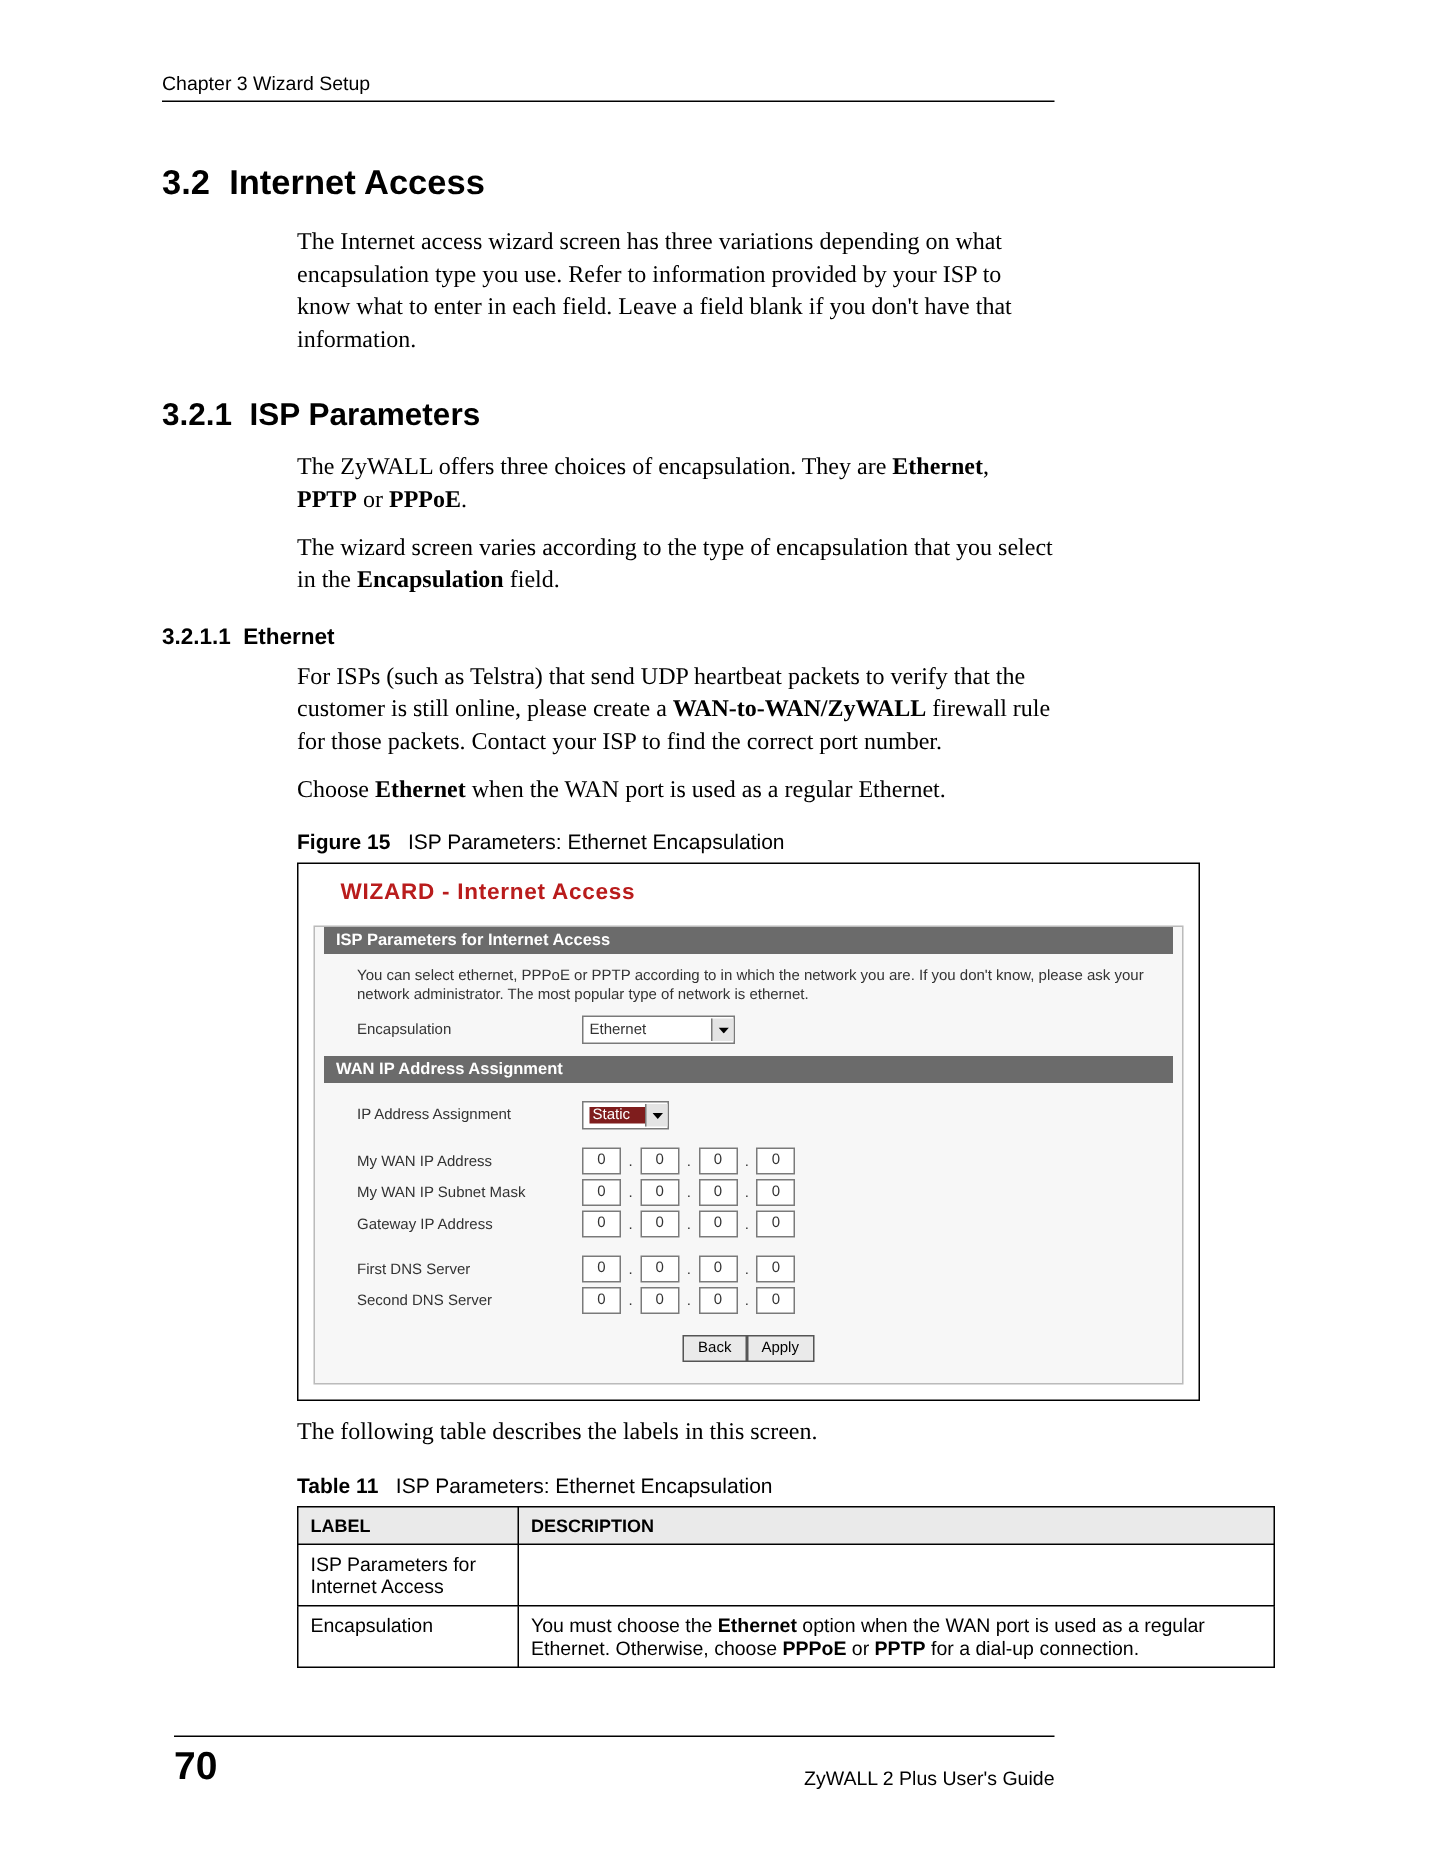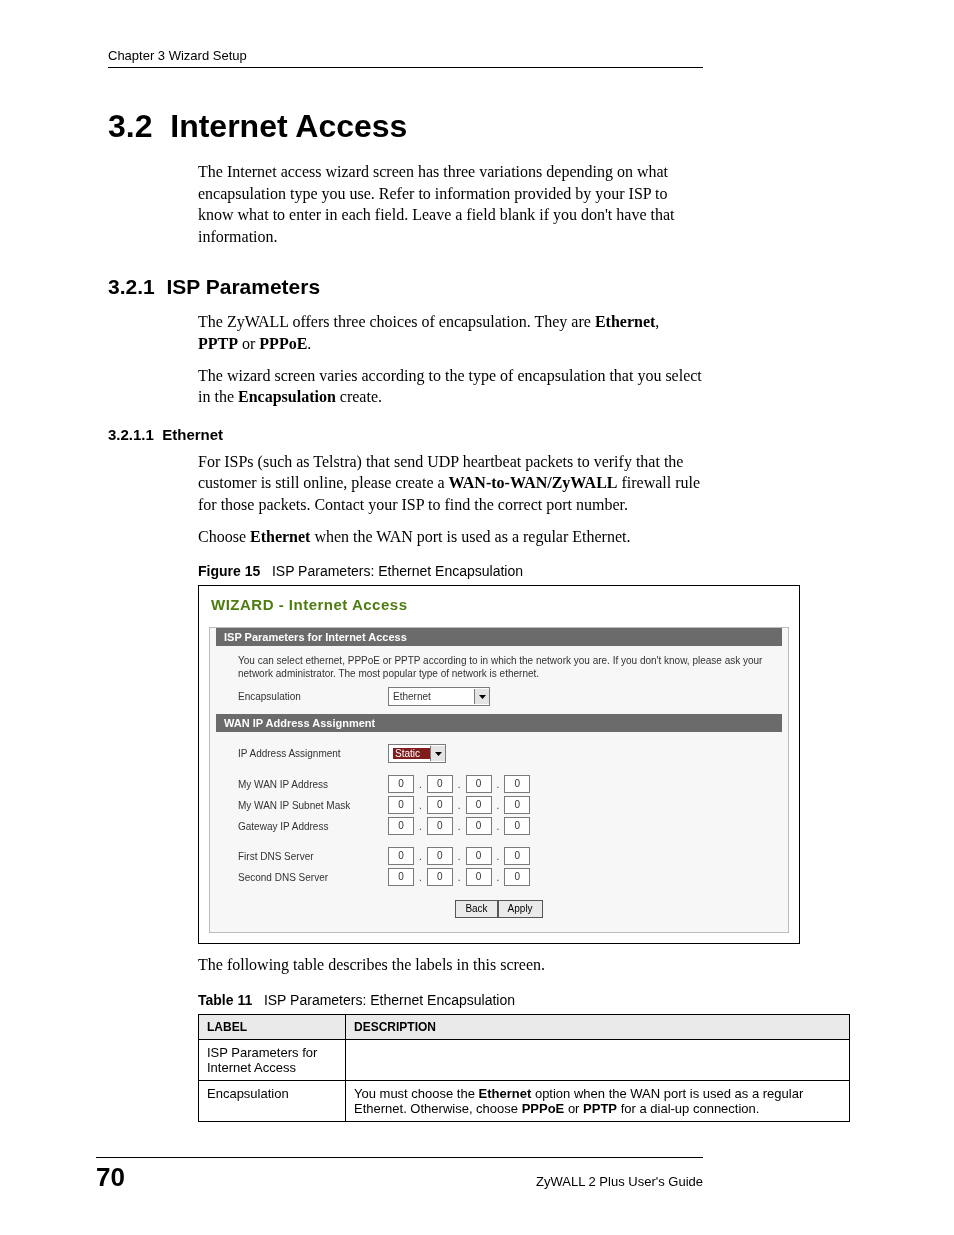--- a/index.html
+++ b/index.html
@@ -21,21 +21,21 @@
     font-family: Arial, Helvetica, sans-serif;
     font-size: 13px;
     color: #000;
     border-bottom: 1px solid #000;
     padding-bottom: 4px;
     margin-bottom: 40px;
   }
   h1.section-heading {
     font-family: Arial, Helvetica, sans-serif;
     font-weight: bold;
-    font-size: 32px;
+    font-size: 23px;
     margin: 0 0 16px 0;
   }
   h2.subsection-heading {
     font-family: Arial, Helvetica, sans-serif;
     font-weight: bold;
     font-size: 21px;
     margin: 28px 0 12px 0;
   }
   h3.subsubsection-heading {
     font-family: Arial, Helvetica, sans-serif;
@@ -63,23 +63,24 @@
     background: #fff;
     padding: 8px 10px 10px 10px;
     font-family: Verdana, Tahoma, Arial, sans-serif;
     font-size: 11px;
     color: #333;
   }
   .screenshot .wizard-title {
     font-family: Verdana, Tahoma, Arial, sans-serif;
     font-size: 15px;
     font-weight: bold;
-    color: #4d7c0f;
+    color: #b91c1c;
     letter-spacing: 0.5px;
     padding: 2px 0 14px 2px;
+    margin-left: 16px;
   }
   .panel {
     border: 1px solid #bbb;
     background: #f7f7f7;
     padding: 0 0 12px 0;
   }
   .panel-section-title {
     background: #6b6b6b;
     color: #fff;
     font-weight: bold;
@@ -189,27 +190,27 @@
     text-align: left;
     vertical-align: top;
   }
   table.desc-table th {
     background: #eaeaea;
     font-size: 12px;
   }
   
   .page-footer {
     position: absolute;
-    left: 96px;
+    left: 116px;
     right: 84px;
     bottom: 42px;
     border-top: 1px solid #000;
     display: flex;
     justify-content: space-between;
-    align-items: center;
+    align-items: flex-end;
     padding-top: 4px;
   }
   .page-number {
     font-family: Arial, Helvetica, sans-serif;
     font-weight: bold;
     font-size: 26px;
   }
   .guide-name {
     font-family: Arial, Helvetica, sans-serif;
     font-size: 13px;
@@ -231,21 +232,21 @@
 
   <h2 class="subsection-heading">
     <span>3.2.1</span>&nbsp;&nbsp;<span>ISP Parameters</span>
   </h2>
 
   <p class="body-text">
     <span>The ZyWALL offers three choices of encapsulation. They are </span><span class="bold">Ethernet</span><span>, </span><span class="bold">PPTP</span><span> or </span><span class="bold">PPPoE</span><span>.</span>
   </p>
 
   <p class="body-text">
-    <span>The wizard screen varies according to the type of encapsulation that you select in the </span><span class="bold">Encapsulation</span><span> create.</span>
+    <span>The wizard screen varies according to the type of encapsulation that you select in the </span><span class="bold">Encapsulation</span><span> field.</span>
   </p>
 
   <h3 class="subsubsection-heading">
     <span>3.2.1.1</span>&nbsp;&nbsp;<span>Ethernet</span>
   </h3>
 
   <p class="body-text">
     <span>For ISPs (such as Telstra) that send UDP heartbeat packets to verify that the customer is still online, please create a </span><span class="bold">WAN-to-WAN/ZyWALL</span><span> firewall rule for those packets. Contact your ISP to find the correct port number.</span>
   </p>
 

